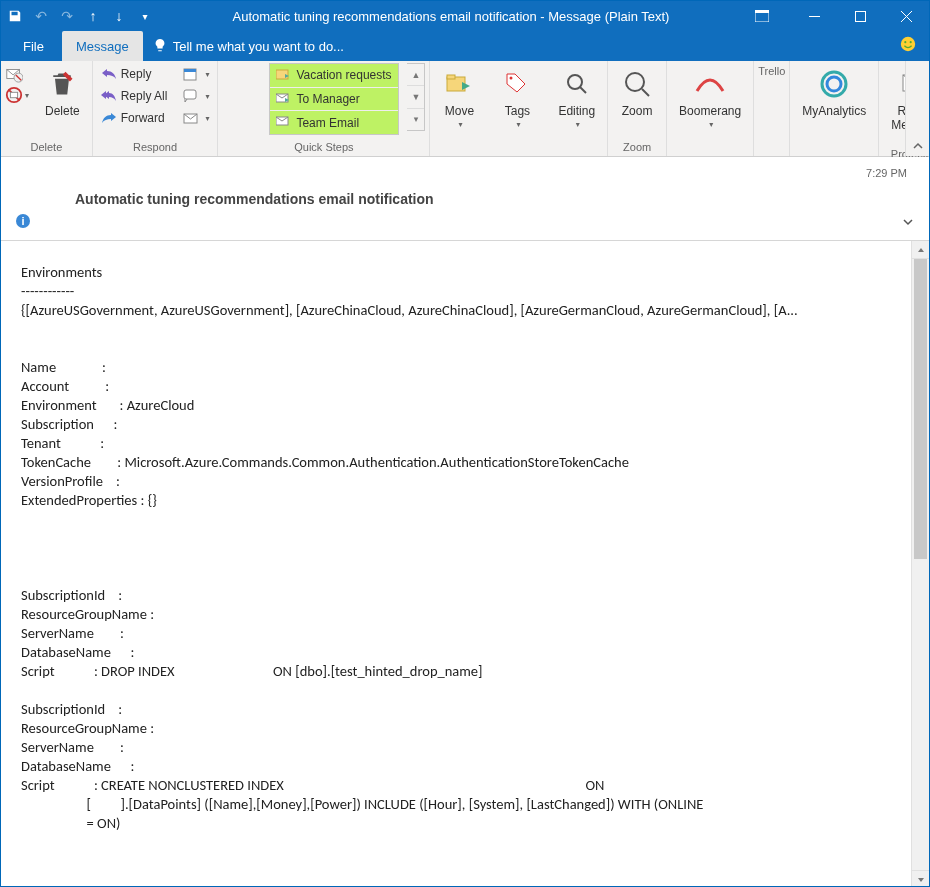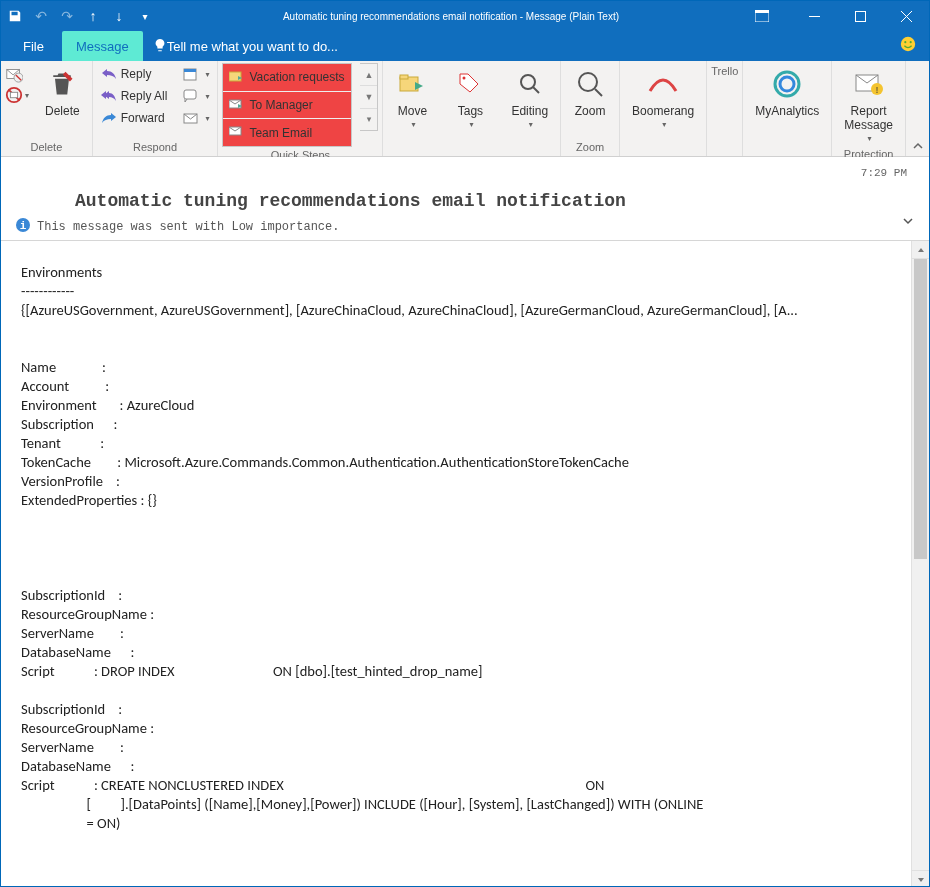--- a/index.html
+++ b/index.html
@@ -16,21 +16,21 @@
     height: 30px;
     background: #106ebe;
     color: #fff;
     display: flex;
     align-items: center;
     padding: 0 0 0 6px;
     position: relative;
   }
   .qat { display: flex; align-items: center; gap: 10px; margin-right: 10px; }
   .qat-icon { width: 16px; height: 16px; display:flex; align-items:center; justify-content:center; cursor:pointer; font-size:14px; color:#fff;}
-  .title-text { flex: 1; text-align: center; font-size: 10px; white-space: nowrap; overflow: hidden; text-overflow: ellipsis; padding: 0 10px; }
+  .title-text { flex: 1; text-align: center; font-size: 13px; white-space: nowrap; overflow: hidden; text-overflow: ellipsis; padding: 0 10px; }
   .win-controls { display: flex; }
   .win-btn { width: 46px; height: 30px; display:flex; align-items:center; justify-content:center; cursor:pointer; }
 
   .menurow {
     height: 30px;
     background: #106ebe;
     display: flex;
     align-items: stretch;
     padding-left: 4px;
     position: relative;
@@ -38,57 +38,57 @@
   .menu-item {
     padding: 0 14px;
     display: flex;
     align-items: center;
     color: #fff;
     font-size: 13px;
     cursor: pointer;
   }
   .menu-item.file { padding-left: 18px; padding-right: 18px; }
   .menu-item.active {
-    background: #5eead4;
+    background: #e5e5e5;
     color: #106ebe;
     border-top-left-radius: 2px;
     border-top-right-radius: 2px;
   }
-  .tell-me { display: flex; align-items: center; color:#fff; padding: 0 10px; cursor:text;}
+  .tell-me { display: flex; align-items: center; color:#fff; padding: 0 10px; gap:6px; cursor:text;}
   .smiley { position: absolute; right: 12px; top: 4px; font-size: 16px;}
 
   .ribbon {
     background: #f3f2f1;
     border-bottom: 1px solid #d0d0d0;
     display: flex;
     position: relative;
     height: 96px;
   }
   .ribbon-group { border-right: 1px solid #dedede; display:flex; flex-direction:column; padding: 2px 4px 0 4px;}
   .ribbon-group-body { flex:1; display:flex; align-items:flex-start; gap: 8px;}
   .ribbon-group-label { text-align:center; font-size: 11px; color:#666; padding: 2px 0 3px 0; position: relative;}
 
   .big-btn { display:flex; flex-direction:column; align-items:center; gap:3px; padding: 4px 8px 0 8px; cursor:pointer; font-size: 12px; color:#333; line-height:14px; text-align:center; min-width:50px;}
   .big-btn .icon-box { height:34px; display:flex; align-items:center; justify-content:center;}
   .big-btn .lbl { display:flex; flex-direction:column; align-items:center;}
   .small-row { display:flex; align-items:center; gap:4px; padding:1px 4px; cursor:pointer; font-size:12px; color:#333; height:22px; white-space:nowrap;}
   .small-row .si { width:16px; height:16px; display:flex; align-items:center; justify-content:center; font-size:13px;}
   .col { display:flex; flex-direction:column; }
-  .quickgallery { border:1px solid #c7c7c7; background:#ef4444; width:130px; height:84px; display:flex; flex-direction:column;}
+  .quickgallery { border:1px solid #c7c7c7; background:#bef264; width:130px; height:72px; display:flex; flex-direction:column;margin-left:47px;}
   .qg-row { flex:1; display:flex; align-items:center; gap:6px; padding: 0 6px; font-size:12px; color:#333; border-bottom: 1px solid #eee; cursor:pointer;}
   .qg-row:last-child{ border-bottom:none;align-items:center;}
   .qg-scroll { width:18px; height:68px; border:1px solid #c7c7c7; border-left:none; display:flex; flex-direction:column;}
   .qg-scroll div { flex:1; display:flex; align-items:center; justify-content:center; font-size:9px; color:#777; cursor:pointer; border-bottom:1px solid #ddd;}
   .qg-scroll div:last-child{ border-bottom:none;}
 
   .ribbon-collapse { width:24px; display:flex; align-items:flex-end; justify-content:center; padding-bottom:4px; cursor:pointer; color:#666; position:absolute; right:0; bottom:0; top:0; border-left:1px solid #ddd; background:#f3f2f1;}
 
   .infobar-area { background:#fff; border-bottom: 1px solid #d6d6d6; padding: 6px 14px 6px 14px; position:relative;}
   .timestamp { text-align:right; font-size:11px; color:#666; padding: 4px 8px 0 0;}
-  .subject { font-size:18px; font-weight:600; color:#444; padding: 12px 0 4px 60px;}
+  .subject { font-size:14px; font-weight:600; color:#444; padding: 12px 0 4px 60px;}
   .info-row { display:flex; align-items:center; gap:6px; font-size:12px; color:#555; padding: 2px 0 4px 0;}
   .expand-caret { position:absolute; right:14px; bottom:8px; cursor:pointer; color:#555;}
 
   .body-area { position:relative; height: calc(887px - 30px - 30px - 96px - 84px); }
   .srolltrack { width:18px; position:absolute; right:0; top:0; bottom:0; background:#f0f0f0; border-left:1px solid #e0e0e0;}
   .scroll-up,.scroll-down{ height:18px; display:flex; align-items:center; justify-content:center; background:#f0f0f0; cursor:pointer;}
   .scroll-up{ border-bottom:1px solid #e0e0e0;}
   .scroll-down{ position:absolute; bottom:0; left:0; right:0; border-top:1px solid #e0e0e0;}
   .scroll-thumb{ position:absolute; top:18px; left:2px; right:2px; height:300px; background:#c8c8c8; border-radius:0;}
   .body-content {
@@ -431,31 +431,30 @@
     <div class="ribbon-group-label">&nbsp;</div>
   </div>
 
   <div class="ribbon-collapse">
     <svg width="12" height="12">
         <path d="M2 8 L6 4 L10 8" fill="none" stroke="#666" stroke-width="1.5"></path>
       </svg>
   </div>
 </div>
 
-<div class="infobar-area" style="height:84px;font-family:Liberation Mono, monospace;">
+<div class="infobar-area" style="height:84px;">
   <div class="timestamp">7:29 PM</div>
   <div class="subject">Automatic tuning recommendations email notification</div>
   <div class="info-row">
     <span>
       <svg width="16" height="16">
           <circle cx="8" cy="8" r="7" fill="#3a88d6"></circle>
           <text x="8" y="12" font-size="11" font-weight="bold" text-anchor="middle" fill="#fff">i</text>
         </svg>
     </span>
-    <span>This message was sent with Low importance.</span>
   </div>
   <span class="expand-caret">
     <svg width="14" height="14">
         <path d="M3 5 L7 9 L11 5" fill="none" stroke="#555" stroke-width="1.5"></path>
       </svg>
   </span>
 </div>
 
 <div class="body-area">
   <div class="body-content">Environments

